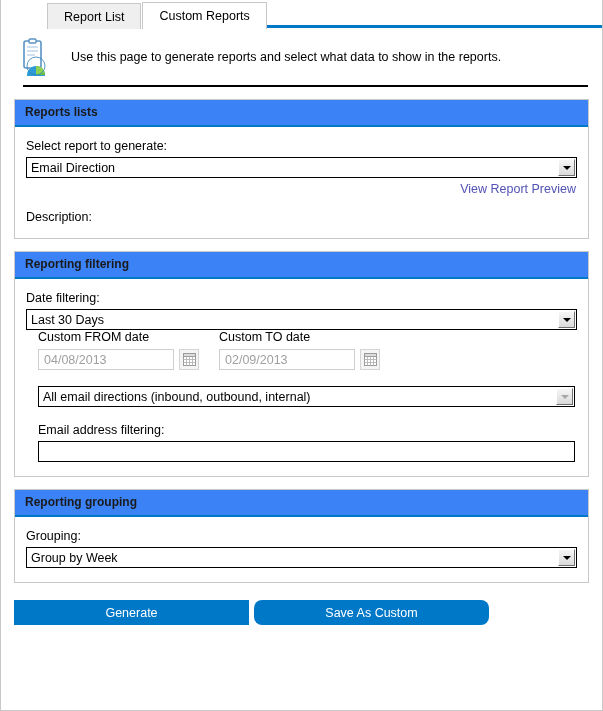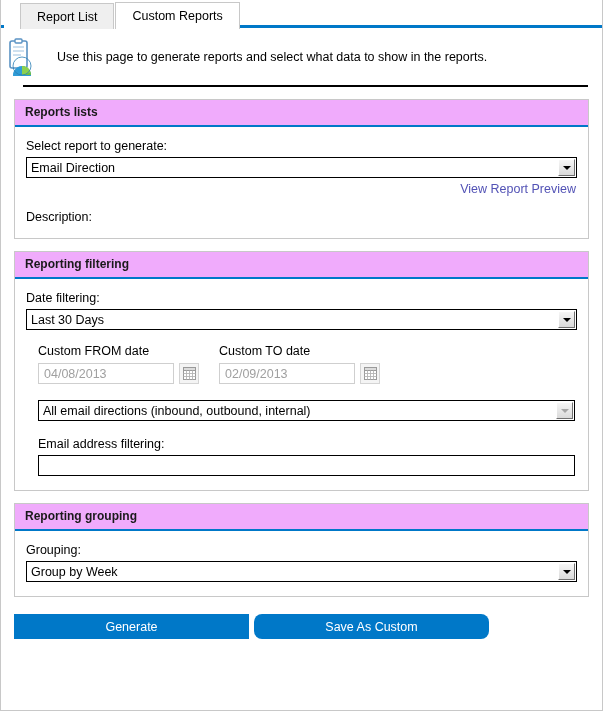--- a/index.html
+++ b/index.html
@@ -27,22 +27,23 @@
     background: #ffffff;
   }
 
   
   .tabstrip {
     position: relative;
     height: 28px;
     background: #ffffff;
     display: flex;
     align-items: flex-end;
-    padding-left: 19px;
-    box-sizing: border-box;
+    padding-left: 0;
+    box-sizing: border-box;
+    margin-left: 46px;
   }
   .tab {
     height: 26px;
     line-height: 26px;
     padding: 0 16px;
     font-size: 12.5px;
     color: #000;
     box-sizing: border-box;
     background: #efefef;
     border: 1px solid #c8c8c8;
@@ -74,21 +75,21 @@
     width: 3px;
     bottom: 0px;
     height: 3px;
     background: #0078c8;
   }
 
   
   .intro {
     position: relative;
     height: 57px;
-    padding: 0 0;
+    padding: 0 14px;
     display: flex;
     align-items: center;
     box-sizing: border-box;
   }
   .intro-icon {
     width: 34px;
     height: 38px;
     margin-left: 4px;
     margin-right: 18px;
     flex: 0 0 auto;
@@ -105,21 +106,21 @@
   }
 
   
   .group {
     margin: 12px 13px 0 13px;
     border: 1px solid #c8c8c8;
     background: #ffffff;
     box-sizing: border-box;
   }
   .group-header {
-    background: #f0abfc;
+    background: #3b82f6;
     border-bottom: 2px solid #0078c8;
     padding: 5px 10px 6px 10px;
     font-size: 12px;
     font-weight: bold;
     color: #1a1a1a;
   }
   .group-body {
     padding: 12px 11px 14px 11px;
     position: relative;
   }
@@ -187,21 +188,20 @@
     padding: 0 4px;
     width: 100%;
     display: block;
     color: #000;
     outline: none;
   }
 
   
   .date-row {
     display: flex;
-    margin-top: 14px;
     padding-left: 12px;
   }
   .date-col { margin-right: 20px; }
   .date-col-label {
     font-size: 12.5px;
     color: #000;
     margin-bottom: 5px;
     display: block;
   }
   .date-inline { display: flex; align-items: flex-end; }

